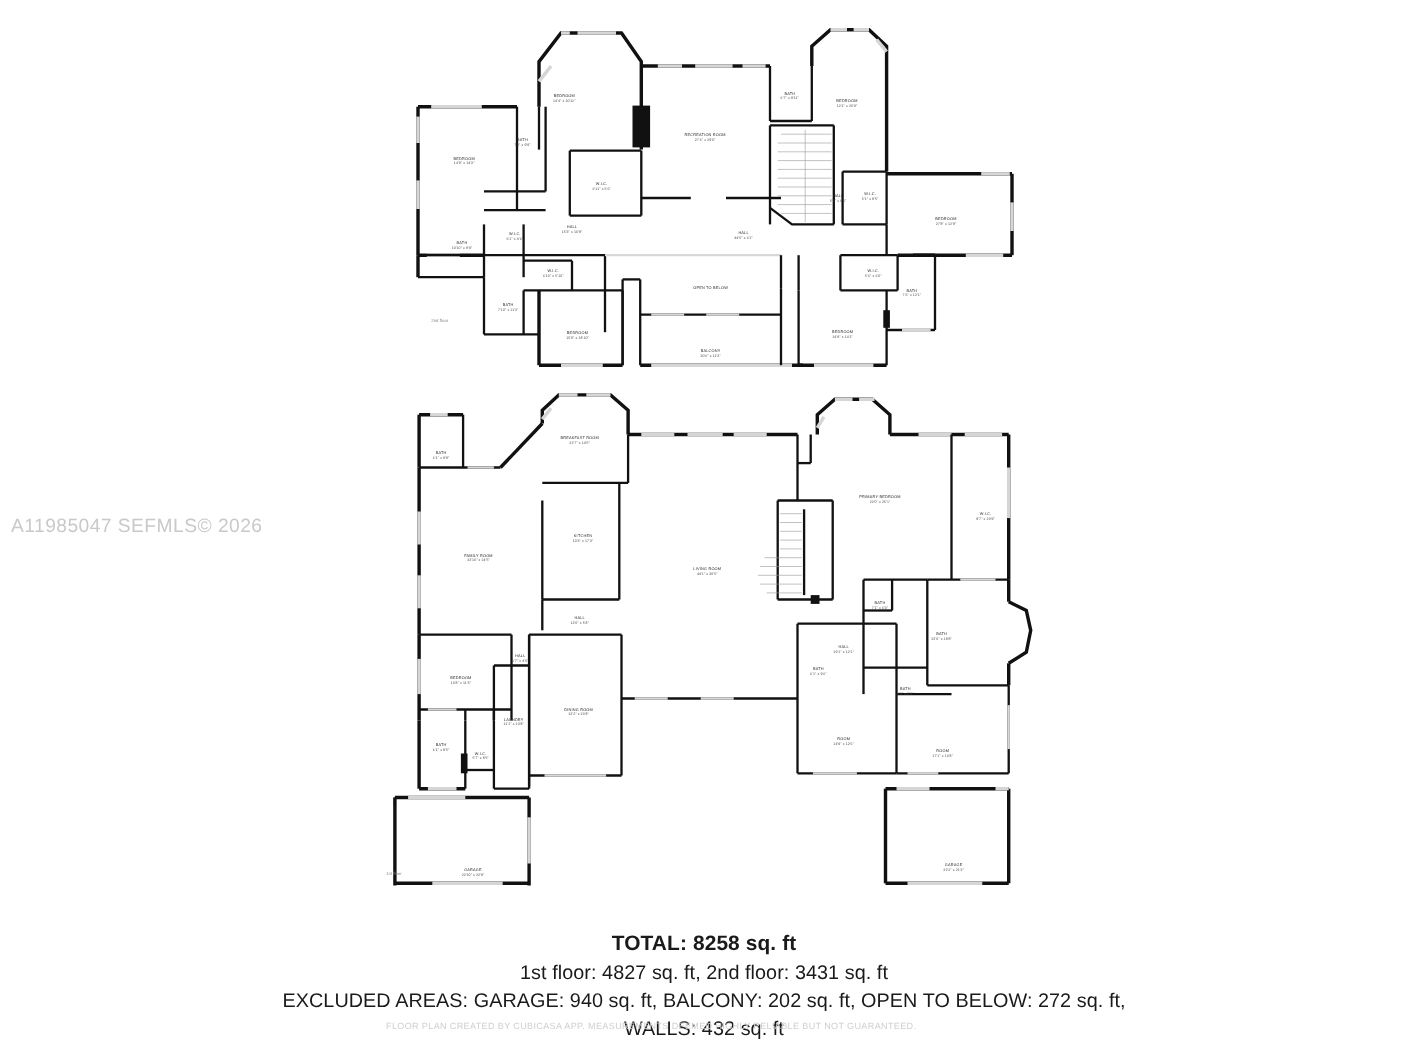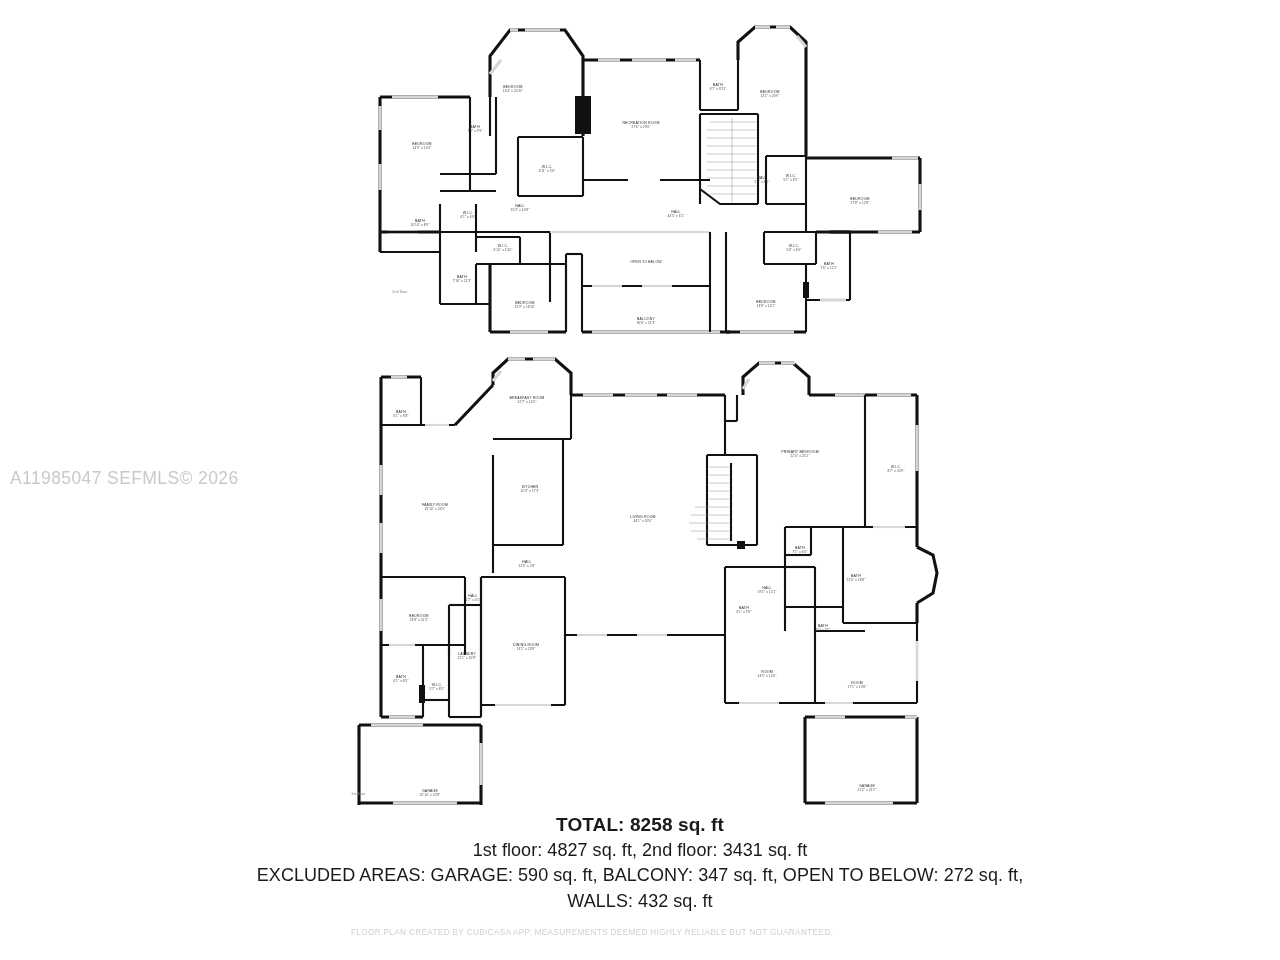--- a/index.html
+++ b/index.html
@@ -65,21 +65,21 @@
   .wall-int  { stroke: #111111; stroke-width: 2.1; fill: none; stroke-linecap: butt; }
   .win       { stroke: #d6d6d6; stroke-width: 3.1; fill: none; stroke-linecap: butt; }
   .win-i     { stroke: #d8d8d8; stroke-width: 2.1; fill: none; stroke-linecap: butt; }
   .blk       { fill: #111111; }
   .stair-ln  { stroke: #9a9a9a; stroke-width: 0.55; fill: none; }
 
   
   #summary {
     position: absolute;
     left: 0;
-    top: 812px;
+    top: 846px;
     width: 1280px;
     text-align: center;
     color: #1a1a1a;
   }
   #summary .total {
     font-size: 19px;
     font-weight: bold;
     letter-spacing: 0.1px;
     line-height: 1.35;
   }
@@ -566,18 +566,18 @@
             <text class="rm-dim" x="522" y="436.4">22'2" x 21'2"</text>
           </g>
         </g>
       <text class="floor-tag" x="6" y="440">1st floor</text>
     </svg>
   </div>
 
   <div id="summary">
     <div class="total">TOTAL: 8258 sq. ft</div>
     <div class="line">1st floor: 4827 sq. ft, 2nd floor: 3431 sq. ft</div>
-    <div class="line">EXCLUDED AREAS: GARAGE: 590 sq. ft, BALCONY: 347 sq. ft, OPEN TO BELOW: 272 sq. ft,</div>
+    <div class="line">EXCLUDED AREAS: GARAGE: 940 sq. ft, BALCONY: 202 sq. ft, OPEN TO BELOW: 272 sq. ft,</div>
     <div class="line">WALLS: 432 sq. ft</div>
   </div>
   <div id="disclaimer">FLOOR PLAN CREATED BY CUBICASA APP. MEASUREMENTS DEEMED HIGHLY RELIABLE BUT NOT GUARANTEED.</div>
 
 </div>
 
 </body></html>

